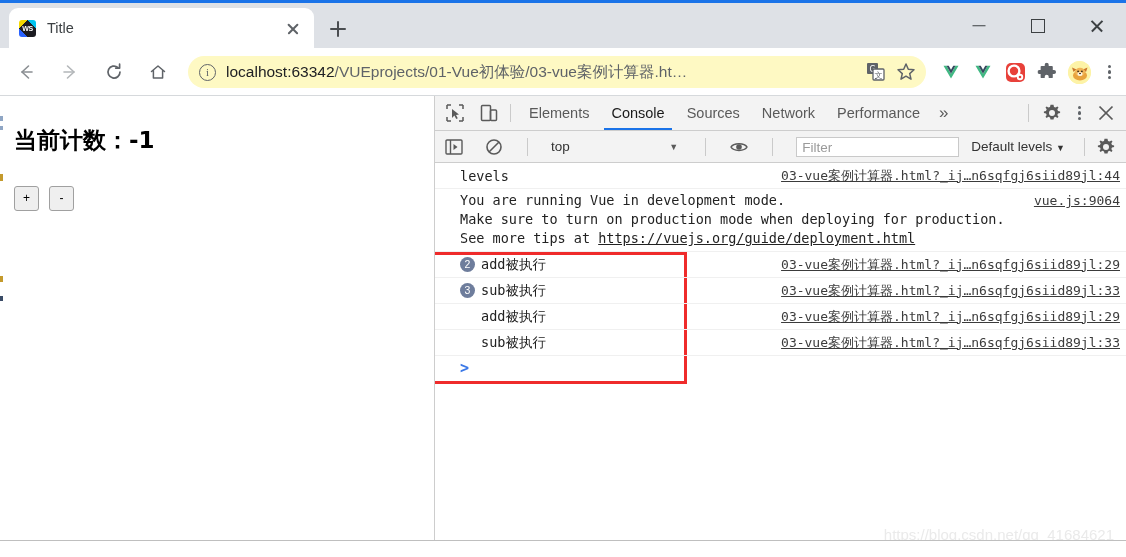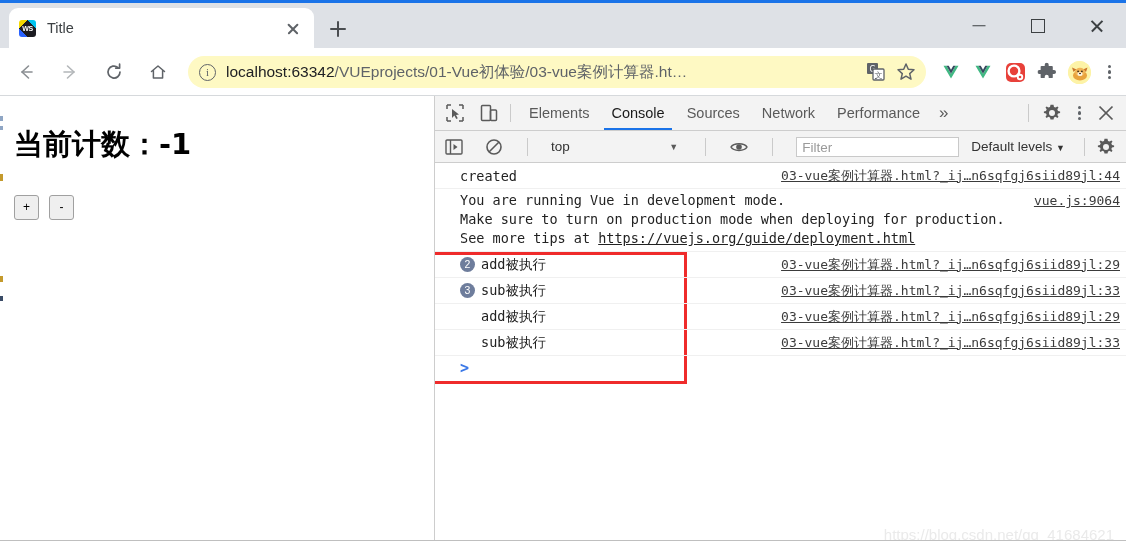--- a/index.html
+++ b/index.html
@@ -102,21 +102,21 @@
   }
   .kebab{ width:26px; height:28px; position:relative; flex:none; margin-left:2px; }
   .kebab span{ position:absolute; left:11.5px; width:3.2px; height:3.2px; border-radius:50%; background:#5f6368; }
 
   
   .viewport{
     position:absolute; left:0; top:96px; width:434px; height:444px;
     background:#ffffff; overflow:hidden;
   }
   .page-h2{
-    margin:29px 0 0 14px; font-size:29px; font-weight:bold; color:#000000;
+    margin:29px 0 0 14px; font-size:23px; font-weight:bold; color:#000000;
     font-family:"DejaVu Sans","Liberation Sans",sans-serif; letter-spacing:0px;
   }
   .btn-row{ margin:30px 0 0 14px; display:flex; gap:10px; }
   .pagebtn{
     width:25px; height:25px; background:#efefef; border:1px solid #a0a0a0;
     border-radius:3px; font-size:12px; color:#000; line-height:23px; text-align:center;
     font-family:"Liberation Sans",sans-serif; cursor:default;
   }
   .edge-artifact{ position:absolute; left:0; top:96px; width:3px; height:444px; }
   .edge-artifact i{ position:absolute; left:0; width:3px; display:block; }
@@ -429,21 +429,21 @@
             <circle cx="10" cy="10" r="3" fill="#f3f3f3"></circle>
           </svg>
         </div>
       </div>
     </div>
 
     <div class="console-body">
 
 
       <div class="log-row">
-        <span class="log-text">created</span>
+        <span class="log-text">levels</span>
         <span class="log-src">03-vue案例计算器.html?_ij…n6sqfgj6siid89jl:44</span>
       </div>
 
       <div class="log-multi">
         <div class="line1">
           <span class="ml-text">You are running Vue in development mode.</span>
           <span class="log-src">vue.js:9064</span>
         </div>
         <div class="ml-text">Make sure to turn on production mode when deploying for production.</div>
         <div class="ml-text"><span>See more tips at </span><span class="ml-link">https://vuejs.org/guide/deployment.html</span></div>

